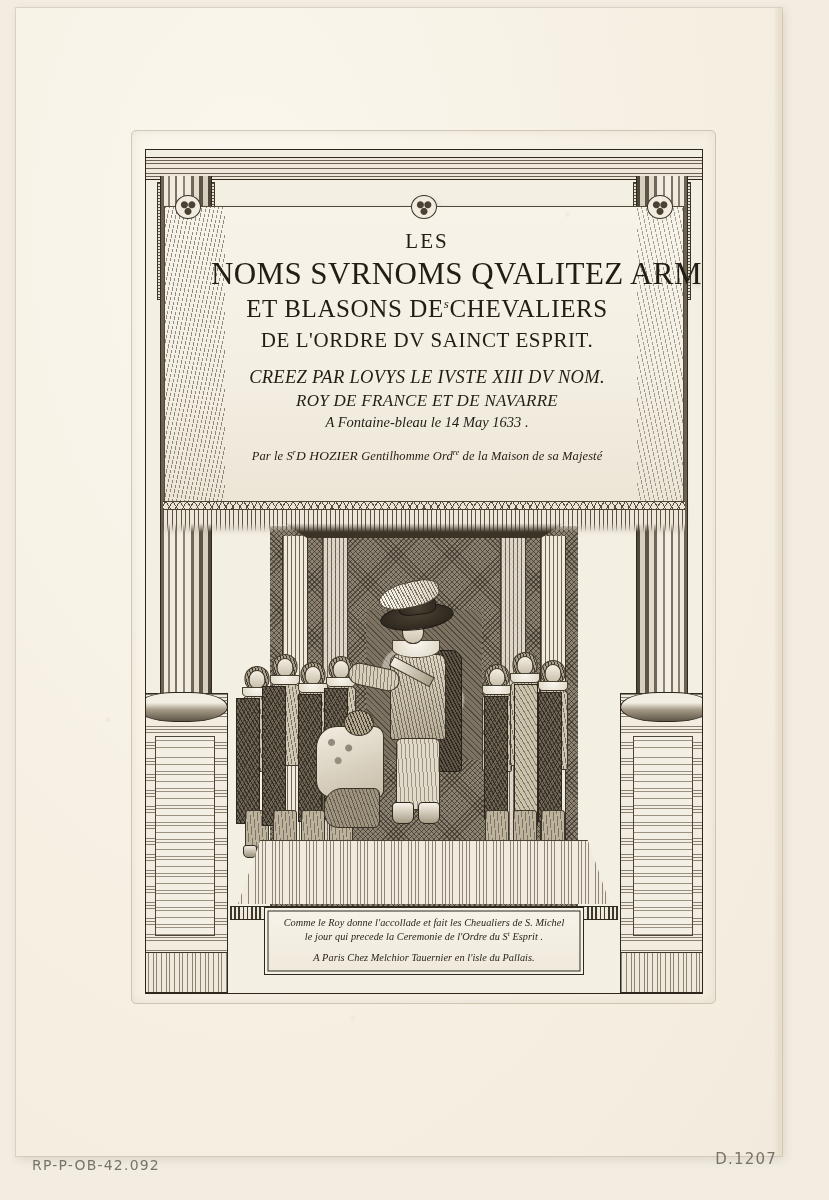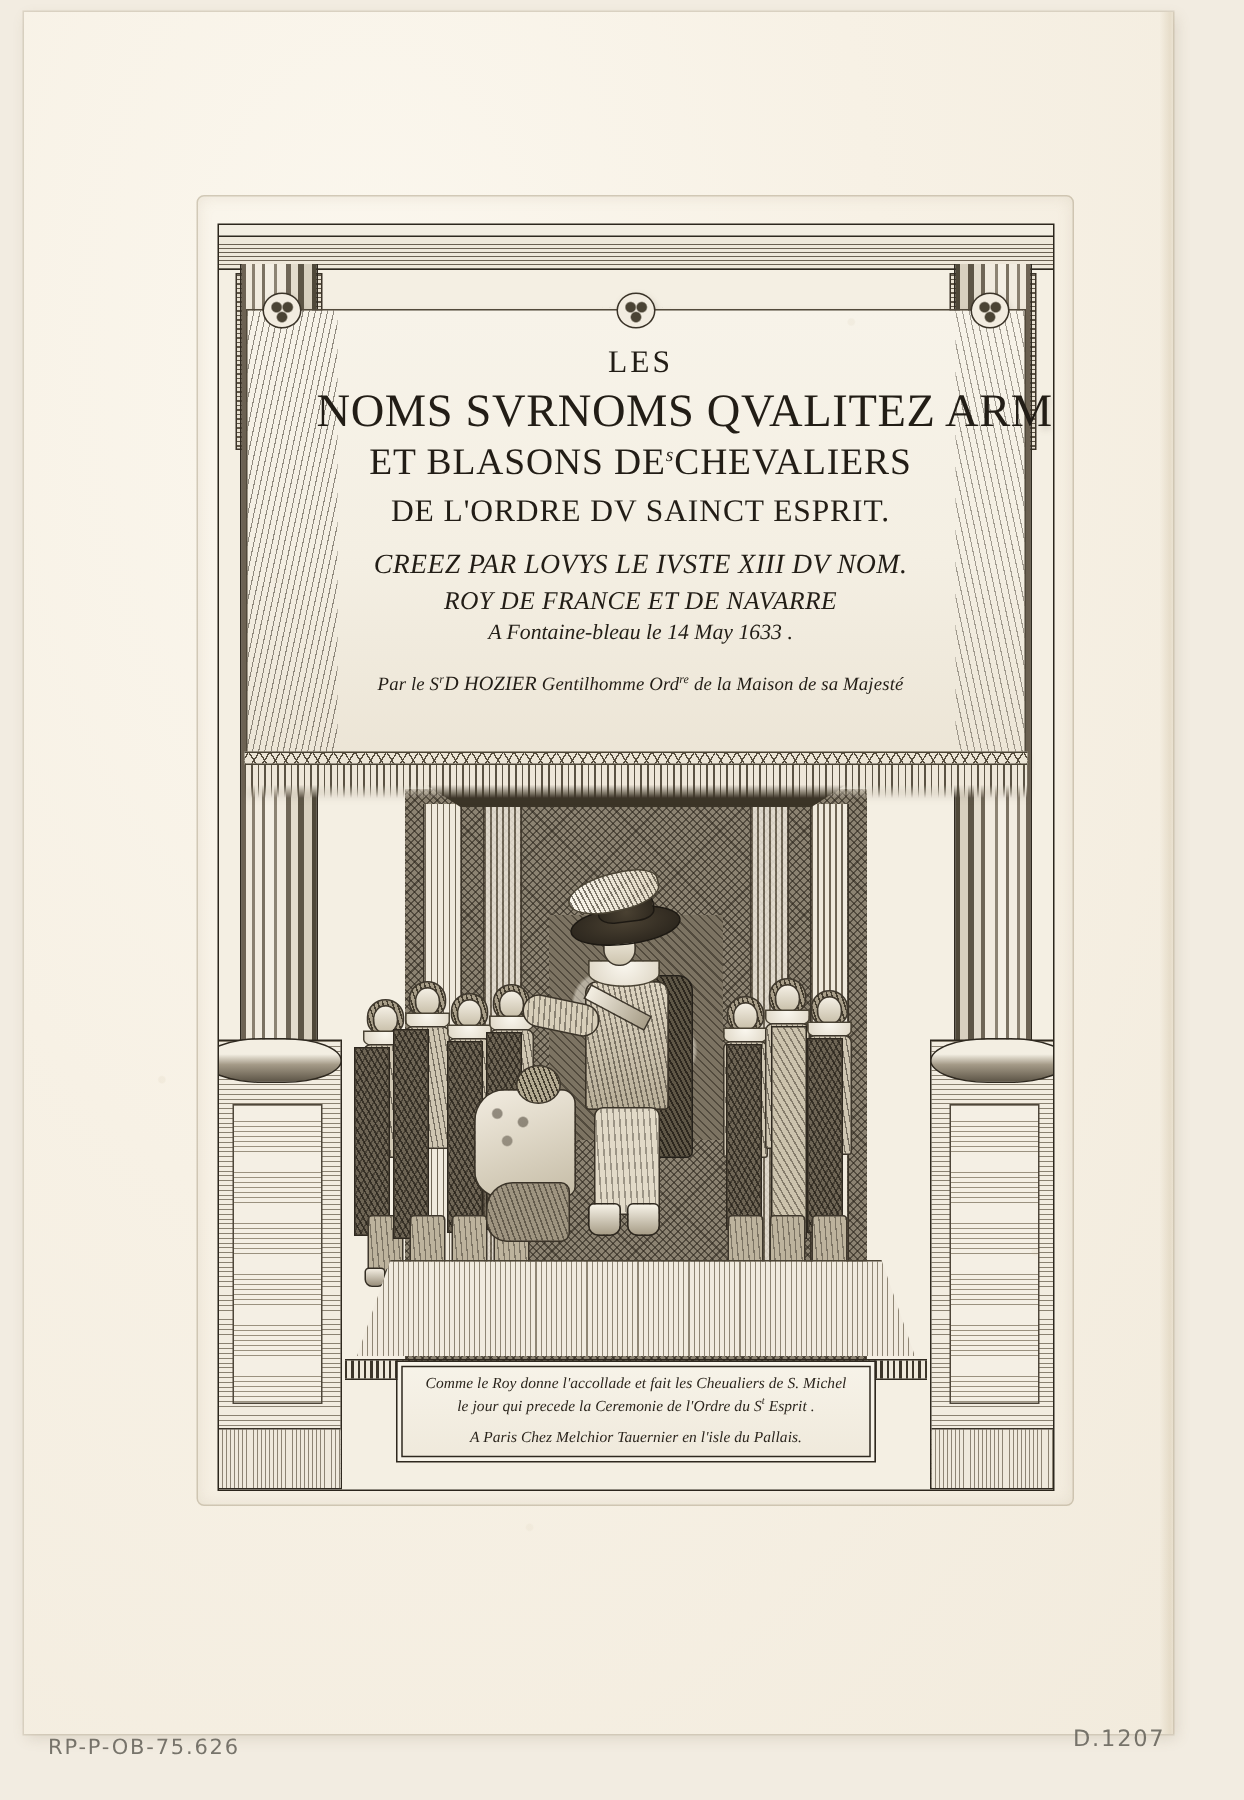--- a/index.html
+++ b/index.html
@@ -562,14 +562,14 @@
 
     <div id="caption">
       <div class="c1">Comme le Roy donne l'accollade et fait les Cheualiers de S. Michel</div>
       <div class="c2"><span>le jour qui precede la Ceremonie de l'Ordre du S</span><sup>t</sup><span> Esprit .</span></div>
       <div class="c3">A Paris Chez Melchior Tauernier en l'isle du Pallais.</div>
     </div>
 
   </div>
 </div>
 
-<div class="pencil" id="annot-left">RP-P-OB-75.626</div>
+<div class="pencil" id="annot-left">RP-P-OB-42.092</div>
 <div class="pencil" id="annot-right">D.1207</div>
 
 </body></html>

